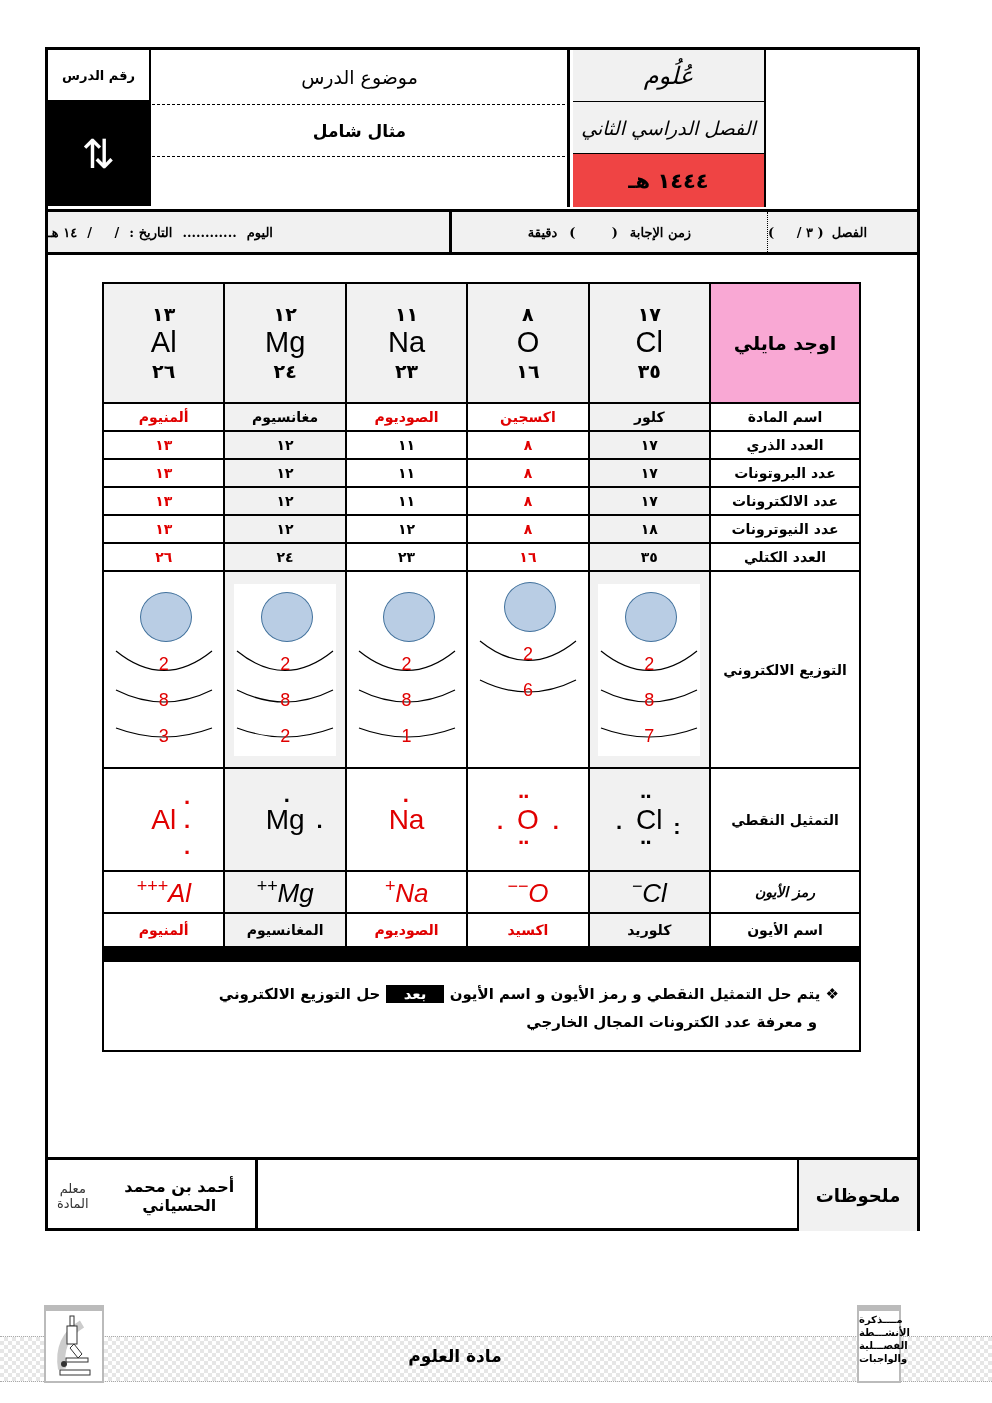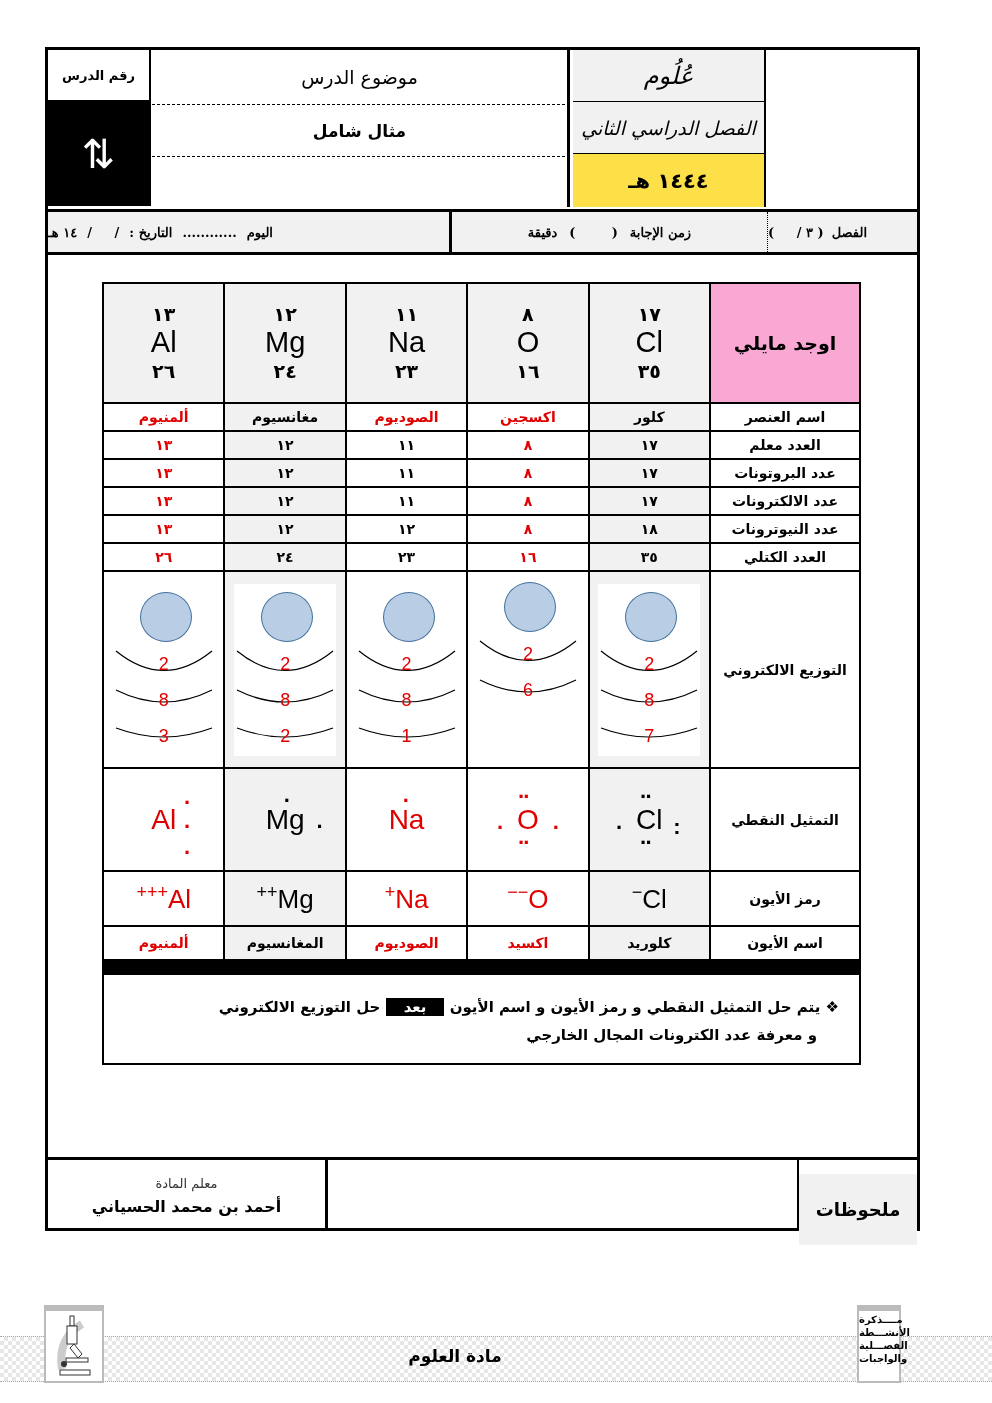--- a/index.html
+++ b/index.html
@@ -11,21 +11,21 @@
   
   .hdr { position: absolute; left: 45px; top: 47px; width: 875px; height: 162px; }
   .cell { position: absolute; display: flex; align-items: center; justify-content: center; text-align: center; }
   .lesson-num-label { left: 3px; top: 3px; width: 103px; height: 52px; background: #fff; font-weight: bold; font-size: 13px; border-bottom: 2px solid #000; border-right: 2px solid #000; }
   .lesson-num-box { left: 3px; top: 55px; width: 103px; height: 104px; background: #000; color: #fff; font-size: 40px; border-right: 2px solid #000; }
   .topic-label { left: 107px; top: 3px; width: 418px; height: 55px; font-size: 19px; border-bottom: 1px dashed #000; border-right: 3px solid #000; }
   .topic-value { left: 107px; top: 58px; width: 418px; height: 52px; font-size: 17px; font-weight: bold; border-bottom: 1px dashed #000; border-right: 3px solid #000; }
   .topic-empty { left: 107px; top: 110px; width: 418px; height: 50px; border-right: 3px solid #000; }
   .subject-title { left: 528px; top: 3px; width: 193px; height: 52px; background: #f1f1f1; font-size: 24px; font-style: italic; font-family: "DejaVu Serif", serif; border-bottom: 1px solid #000; border-right: 2px solid #000; }
   .semester-title { left: 528px; top: 55px; width: 193px; height: 52px; background: #f1f1f1; font-size: 19px; font-style: italic; font-family: "DejaVu Serif", serif; border-bottom: 1px solid #000; border-right: 2px solid #000; }
-  .year-title { left: 528px; top: 107px; width: 193px; height: 53px; background: #fde047; font-size: 21px; font-weight: bold; border-right: 2px solid #000; }
+  .year-title { left: 528px; top: 107px; width: 193px; height: 53px; background: #ef4444; font-size: 21px; font-weight: bold; border-right: 2px solid #000; }
   .logo-empty { left: 723px; top: 3px; width: 149px; height: 157px; background: #fff; }
 
   .info-row { position: absolute; left: 45px; top: 209px; width: 875px; height: 46px; border-top: 3px solid #000; border-bottom: 3px solid #000; border-left: 3px solid #000; border-right: 3px solid #000; background: #f1f1f1; }
   .info-row .cell { top: 0; height: 40px; font-weight: bold; font-size: 13px; font-family: "DejaVu Serif", serif; }
   .info-date { left: 0; width: 404px; border-right: 3px solid #000; justify-content: flex-end; padding-right: 14px; gap: 10px; }
   .info-time { left: 404px; width: 316px; border-right: 1px dotted #000; justify-content: center; gap: 12px; }
   .info-class { left: 720px; width: 149px; justify-content: flex-end; padding-right: 8px; gap: 8px; }
   .spaced { white-space: pre; }
 
   
@@ -34,43 +34,43 @@
   .tbl .rowhead { width: 150px; font-weight: bold; font-size: 14px; background: #fff; }
   .tbl .shade { background: #f1f1f1; }
   .tbl .red { color: #e00000; }
   .row-top td { height: 120px; background: #f1f1f1; }
   .row-top .rowhead { font-size: 19px; background: #f9a8d4; }
   .elem-num { font-size: 19px; font-weight: bold; line-height: 1.3; }
   .elem-sym { font-family: "Liberation Sans", sans-serif; font-size: 29px; line-height: 1.1; }
   .row-data td { height: 28px; font-size: 14px; font-weight: bold; }
   .row-diagram td { height: 197px; }
   .row-dot td { height: 103px; }
-  .row-ion td { height: 55px; font-family: "Liberation Sans", sans-serif; font-size: 26px; }
+  .row-ion td { height: 42px; font-family: "Liberation Sans", sans-serif; font-size: 26px; font-style: italic; }
   .row-ion .rowhead { font-family: "DejaVu Sans", sans-serif; font-size: 14px; }
   .row-ionname td { height: 34px; font-size: 14px; font-weight: bold; }
   .row-black td { height: 14px; background: #000; }
   .row-note td { height: 90px; text-align: right; padding: 14px 20px 10px 20px; font-size: 15px; font-weight: bold; line-height: 1.9; border-top: 2px solid #000; }
   .hl-black { background: #000; color: #fff; padding: 0 18px; }
 
   .diagram { position: relative; margin: 0 auto; width: 102px; height: 172px; background: #fff; }
   .nucleus { position: absolute; left: 27px; top: 8px; width: 52px; height: 50px; border-radius: 50%; background: #b9cde4; border: 1.5px solid #41719c; }
   .shell-num { position: absolute; left: 0; width: 100%; text-align: center; color: #e00000; font-family: "Liberation Sans", sans-serif; font-size: 18px; }
   .shell-arc { position: absolute; left: 2px; width: 98px; height: 22px; }
 
   .dot-wrap { position: relative; display: inline-block; font-family: "Liberation Sans", sans-serif; font-size: 28px; padding: 18px 0; }
   .dot { position: absolute; font-weight: bold; font-size: 22px; line-height: 1; }
 
   
   .footer { position: absolute; left: 45px; top: 1157px; width: 875px; height: 74px; border-top: 3px solid #000; }
   .footer .cell { top: 0; height: 71px; }
-  .teacher { left: 3px; width: 280px; border-right: 3px solid #000; flex-direction: column; gap: 6px; }
+  .teacher { left: 3px; width: 210px; border-right: 3px solid #000; flex-direction: row; gap: 6px; }
   .teacher-label { font-size: 13px; color: #333; }
   .teacher-name { font-size: 16px; font-weight: bold; }
   .notes-empty { left: 256px; width: 498px; border-right: 2px solid #000; }
-  .notes-label { left: 754px; width: 118px; background: #f1f1f1; font-weight: bold; font-size: 18px; margin-top: 14px; }
+  .notes-label { left: 754px; width: 118px; background: #f1f1f1; font-weight: bold; font-size: 18px; }
 
   
   .banner { position: absolute; left: 0; top: 1336px; width: 992px; height: 46px;
     background-image: linear-gradient(45deg, #e6e6e6 25%, transparent 25%, transparent 75%, #e6e6e6 75%), linear-gradient(45deg, #e6e6e6 25%, #fff 25%, #fff 75%, #e6e6e6 75%);
     background-size: 8px 8px; background-position: 0 0, 4px 4px;
     border-top: 1px dotted #aaa; border-bottom: 1px dotted #aaa; }
   .banner-title { position: absolute; left: 395px; top: 1346px; width: 120px; text-align: center; font-weight: bold; font-size: 17px; }
   .logo-left { position: absolute; left: 44px; top: 1305px; width: 60px; height: 78px; background: #fff; border: 2px solid #bbb; border-top-width: 6px; display: flex; align-items: center; justify-content: center; }
   .logo-right { position: absolute; left: 857px; top: 1305px; width: 44px; height: 78px; background: #fff; border: 2px solid #bbb; border-top-width: 6px; font-size: 10px; font-weight: bold; line-height: 1.3; text-align: center; padding-top: 2px; }
 </style>
@@ -137,29 +137,29 @@
       <div class="elem-num">٢٤</div>
     </td>
     <td>
       <div class="elem-num">١٣</div>
       <div class="elem-sym">Al</div>
       <div class="elem-num">٢٦</div>
     </td>
   </tr>
 
   <tr class="row-data">
-    <td class="rowhead">اسم العنصر</td>
+    <td class="rowhead">اسم المادة</td>
     <td class="shade">كلور</td>
     <td class="red">اكسجين</td>
     <td class="red">الصوديوم</td>
     <td class="shade">مغانسيوم</td>
     <td class="red">ألمنيوم</td>
   </tr>
   <tr class="row-data">
-    <td class="rowhead">العدد معلم</td>
+    <td class="rowhead">العدد الذري</td>
     <td class="shade">١٧</td>
     <td class="red">٨</td>
     <td>١١</td>
     <td class="shade">١٢</td>
     <td class="red">١٣</td>
   </tr>
   <tr class="row-data">
     <td class="rowhead">عدد البروتونات</td>
     <td class="shade">١٧</td>
     <td class="red">٨</td>

